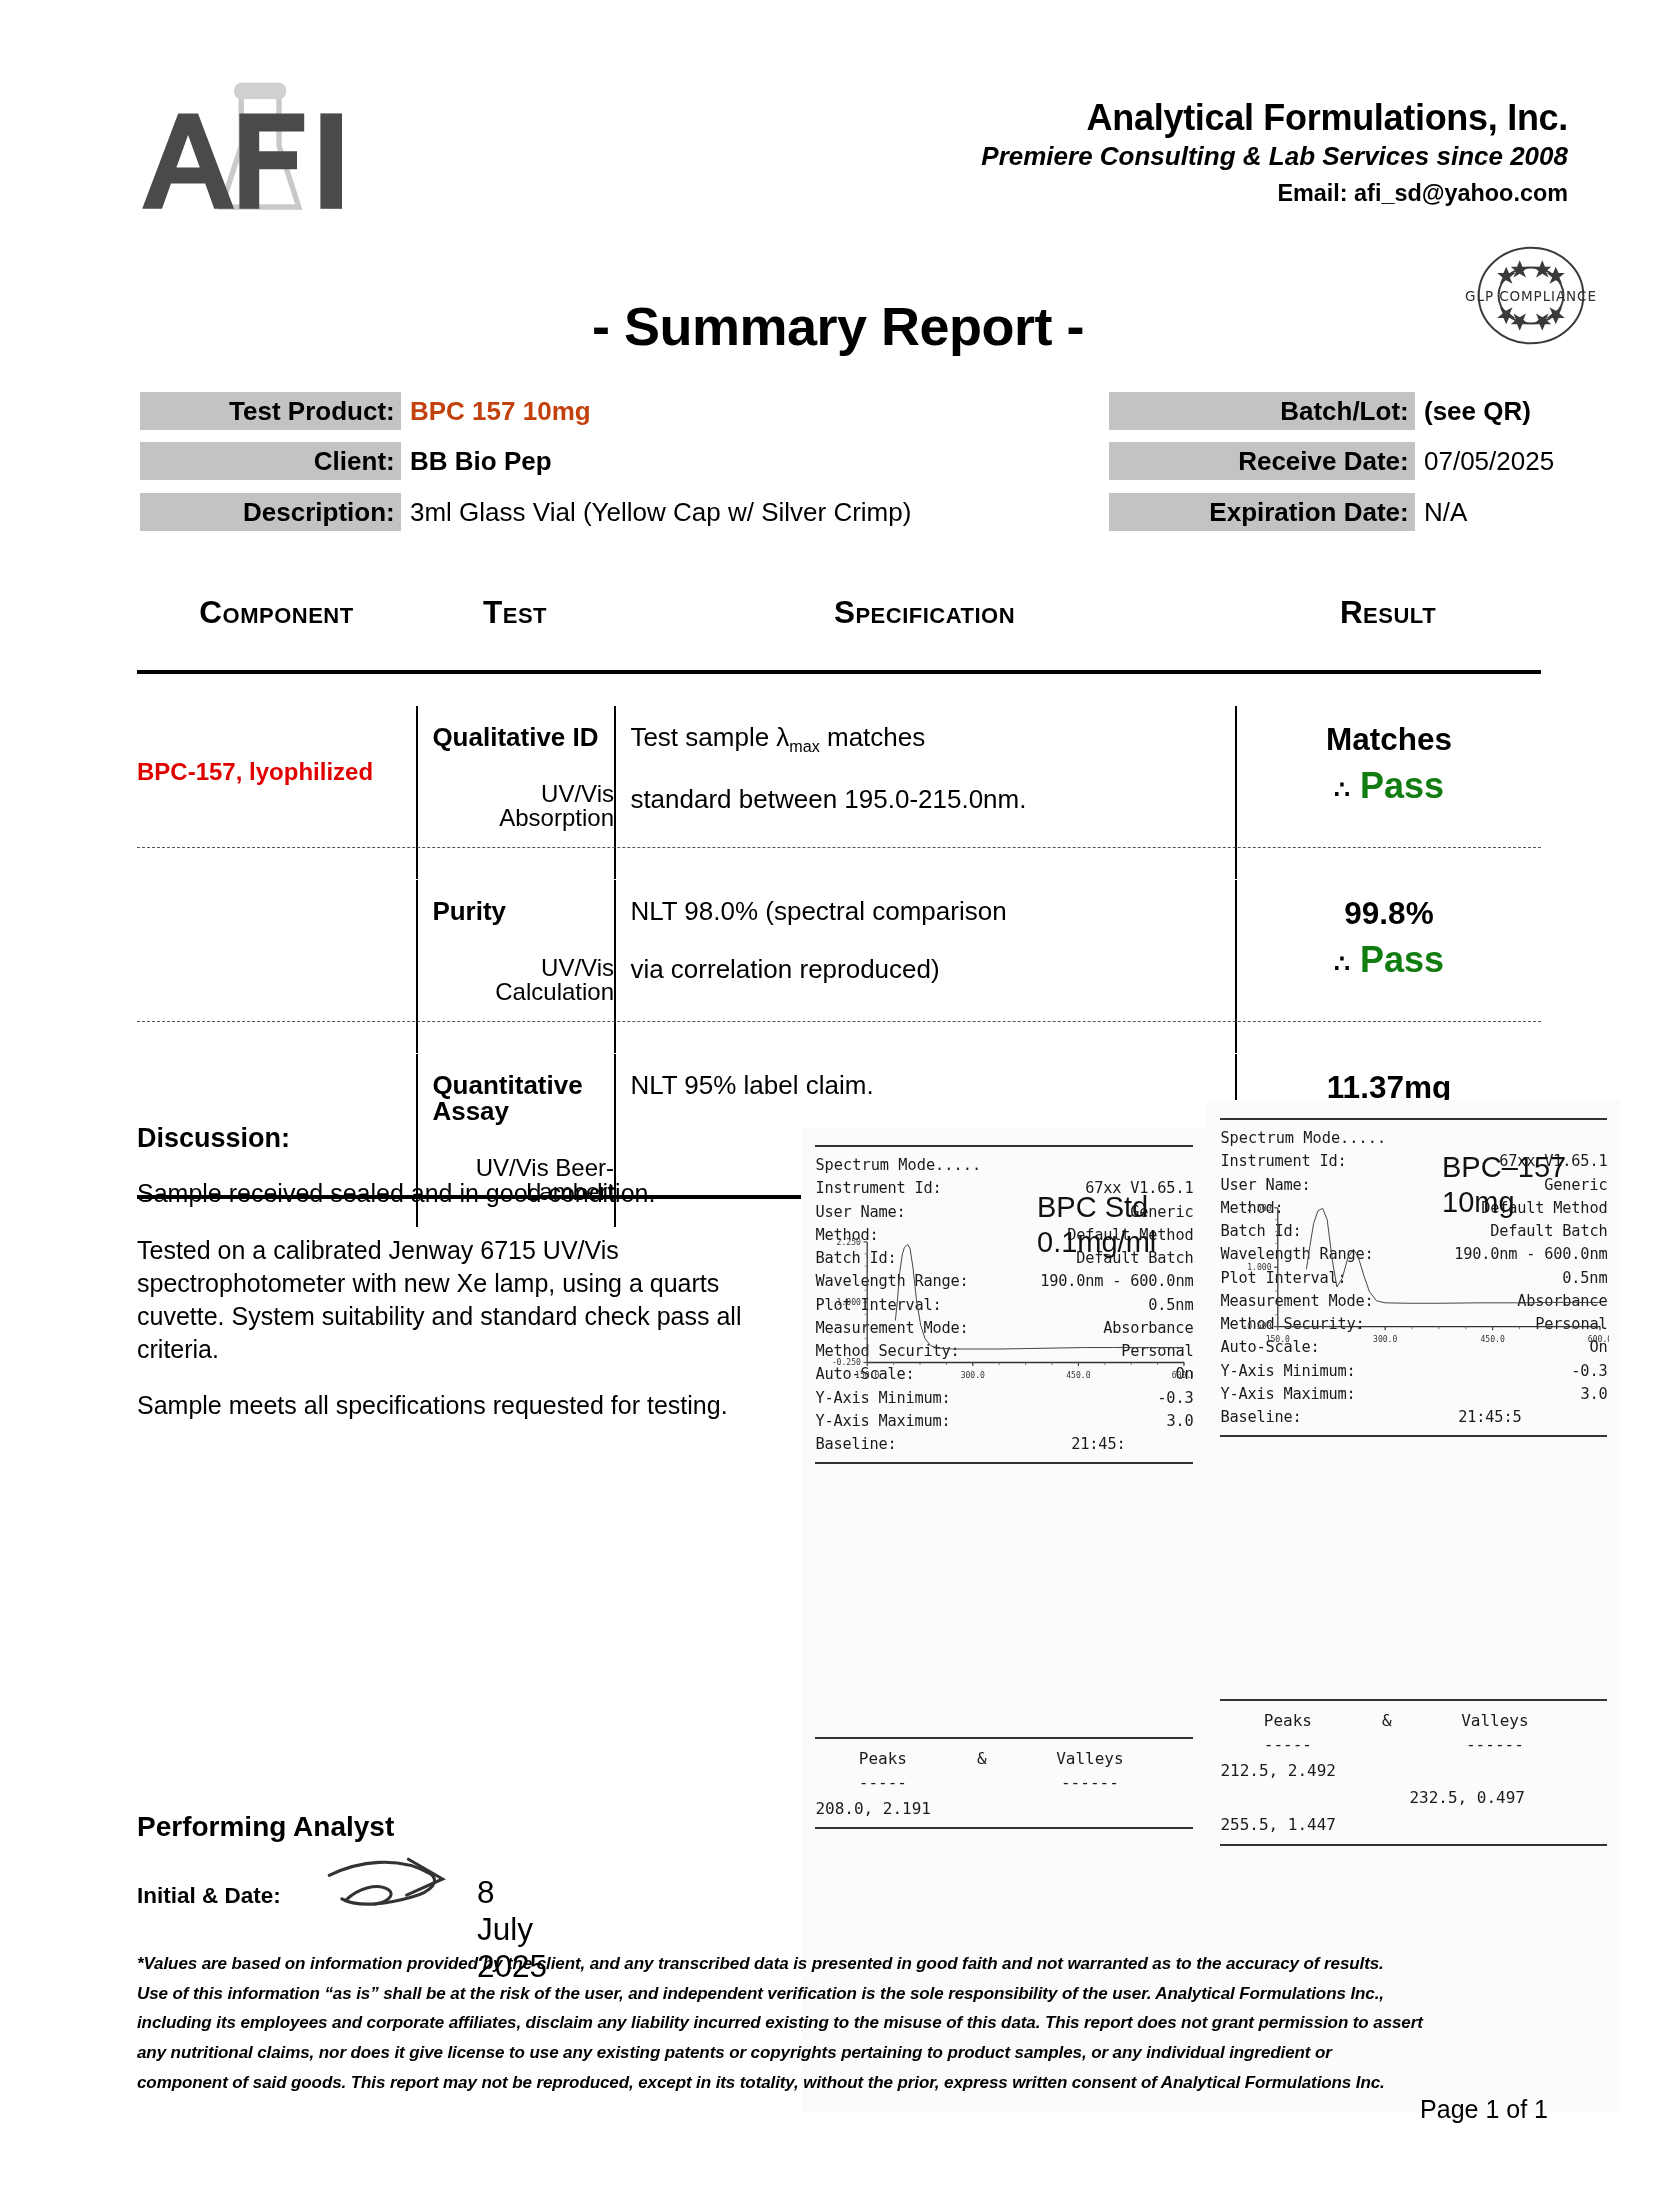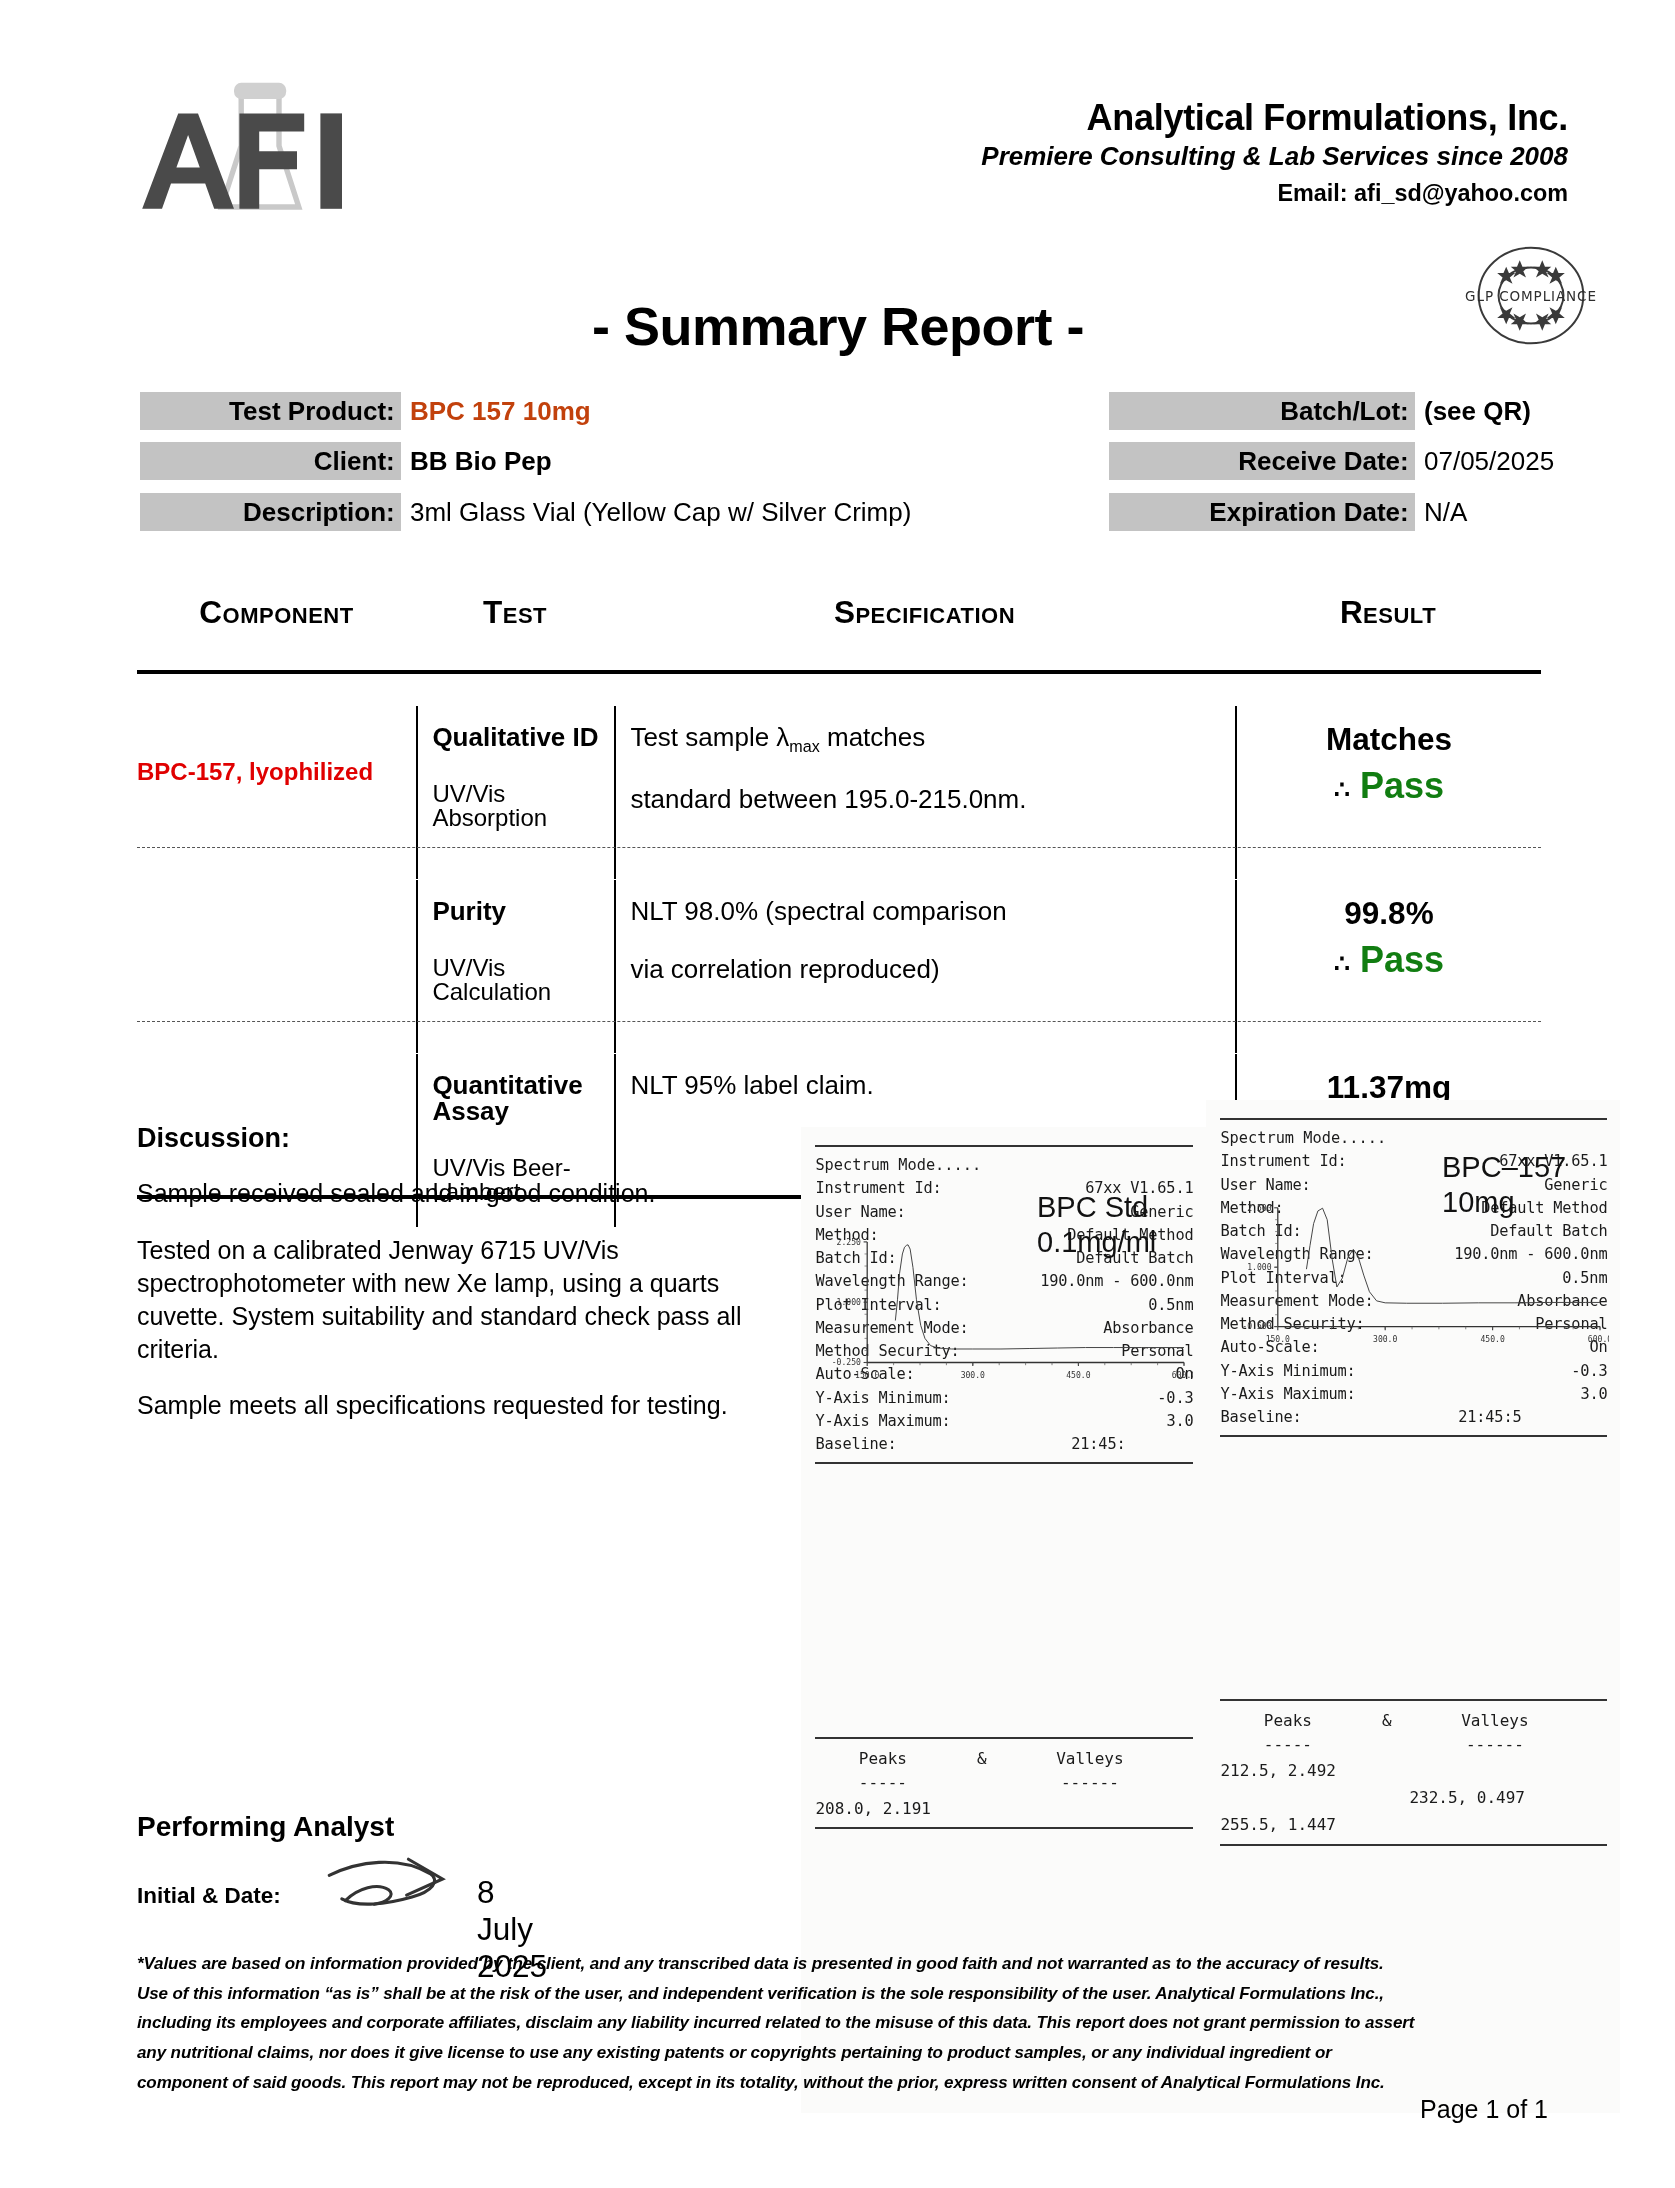--- a/index.html
+++ b/index.html
@@ -54,21 +54,21 @@
   .trow.sep{border-top:0.9px dashed #555;}
 
   .cell{position:absolute;top:0;height:100%;box-sizing:border-box;padding-top:18px;margin-top:32px;}
   .c1{left:0;width:279px;}
   .c2{left:279px;width:198px;border-left:2.7px solid #000;padding-left:14.4px;}
   .c3{left:477px;width:621px;border-left:2.7px solid #000;padding-left:14.4px;}
   .c4{left:1098px;width:306px;border-left:2.7px solid #000;text-align:center;}
 
   .comp{font-size:24px;font-weight:bold;color:#e00000;padding-top:34px;}
   .t-main{font-size:26px;font-weight:bold;line-height:1.0;}
-  .t-sub{font-size:24px;margin-top:32px;line-height:1.0;}
+  .t-sub{font-size:24px;margin-top:32px;line-height:1.0;text-align:right;}
   .s-l1{font-size:26px;line-height:1.0;}
   .s-l2{font-size:26px;margin-top:32px;line-height:1.0;}
   .r-val{font-size:31.5px;font-weight:bold;line-height:1.0;}
   .r-pass{font-size:36px;font-weight:bold;color:#117d11;margin-top:12.6px;line-height:1.0;}
   .r-pass .tf{font-size:25px;color:#000;font-weight:bold;}
   sub{font-size:0.62em;}
   .sml{font-size:0.68em;}
 
   
   .disc{position:absolute;left:137px;top:1123px;width:630px;}
@@ -457,20 +457,20 @@
           </g>
         </svg>
       </div>
       <div class="sig-date">8 July 2025</div>
     </div>
   </div>
 
   <div class="foot">
     <p>*Values are based on information provided by the client, and any transcribed data is presented in good faith and not warranted as to the accuracy of results.</p>
     <p>Use of this information “as is” shall be at the risk of the user, and independent verification is the sole responsibility of the user. Analytical Formulations Inc.,</p>
-    <p>including its employees and corporate affiliates, disclaim any liability incurred related to the misuse of this data. This report does not grant permission to assert</p>
+    <p>including its employees and corporate affiliates, disclaim any liability incurred existing to the misuse of this data. This report does not grant permission to assert</p>
     <p>any nutritional claims, nor does it give license to use any existing patents or copyrights pertaining to product samples, or any individual ingredient or</p>
     <p>component of said goods. This report may not be reproduced, except in its totality, without the prior, express written consent of Analytical Formulations Inc.</p>
   </div>
   <div class="pageno">Page 1 of 1</div>
 
 </div>
 
 
 </body></html>

